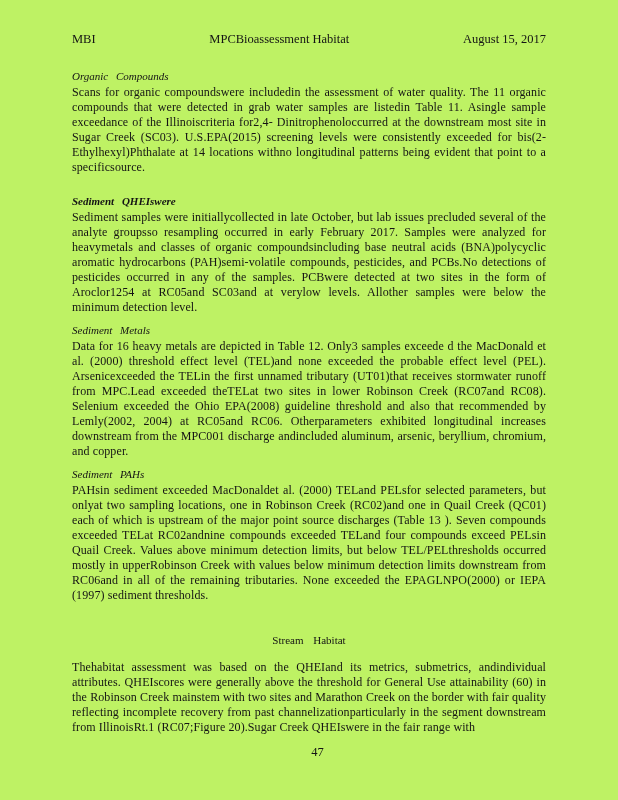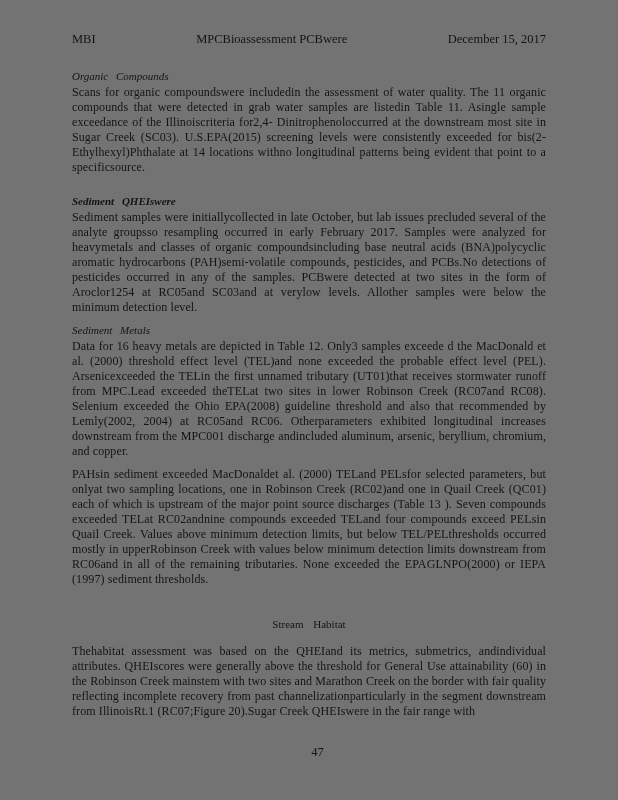--- a/index.html
+++ b/index.html
@@ -8,21 +8,21 @@
     background: #fcfcfa;
     font-family: "Liberation Serif", serif;
     color: #141414;
     overflow: hidden;
   }
   .page {
     box-sizing: border-box;
     width: 618px; height: 800px;
     padding: 32px 72px 20px 72px;
     position: relative;
-    background: #737373;
+    background: #bef264;
   }
   .doc-header {
     display: flex;
     justify-content: space-between;
     align-items: baseline;
     font-size: 12.5px;
     margin-bottom: 12px;
   }
   .doc-header span { white-space: nowrap; }
   .section { margin-top: 19px; }
@@ -58,40 +58,41 @@
     padding-left: 17px;
   }
 </style>
 </head>
 <body>
 
 <div class="page">
 
   <div class="doc-header">
     <span>MBI</span>
-    <span>MPCBioassessment PCBwere</span>
-    <span>December 15, 2017</span>
+    <span>MPCBioassessment Habitat</span>
+    <span>August 15, 2017</span>
   </div>
 
   <div class="section first">
     <div class="section-heading">Organic Compounds</div>
     <div class="para">Scans for organic compoundswere includedin the assessment of water quality. The 11 organic compounds that were detected in grab water samples are listedin Table 11. Asingle sample exceedance of the Illinoiscriteria for2,4- Dinitrophenoloccurred at the downstream most site in Sugar Creek (SC03). U.S.EPA(2015) screening levels were consistently exceeded for bis(2-Ethylhexyl)Phthalate at 14 locations withno longitudinal patterns being evident that point to a specificsource.</div>
   </div>
 
   <div class="section">
     <div class="section-heading bold">Sediment QHEIswere</div>
     <div class="para">Sediment samples were initiallycollected in late October, but lab issues precluded several of the analyte groupsso resampling occurred in early February 2017. Samples were analyzed for heavymetals and classes of organic compoundsincluding base neutral acids (BNA)polycyclic aromatic hydrocarbons (PAH)semi-volatile compounds, pesticides, and PCBs.No detections of pesticides occurred in any of the samples. PCBwere detected at two sites in the form of Aroclor1254 at RC05and SC03and at verylow levels. Allother samples were below the minimum detection level.</div>
   </div>
 
   <div class="section wide-gap">
     <div class="section-heading">Sediment Metals</div>
     <div class="para">Data for 16 heavy metals are depicted in Table 12. Only3 samples exceede d the MacDonald et al. (2000) threshold effect level (TEL)and none exceeded the probable effect level (PEL). Arsenicexceeded the TELin the first unnamed tributary (UT01)that receives stormwater runoff from MPC.Lead exceeded theTELat two sites in lower Robinson Creek (RC07and RC08). Selenium exceeded the Ohio EPA(2008) guideline threshold and also that recommended by Lemly(2002, 2004) at RC05and RC06. Otherparameters exhibited longitudinal increases downstream from the MPC001 discharge andincluded aluminum, arsenic, beryllium, chromium, and copper.</div>
   </div>
 
   <div class="section wide-gap">
+    <div class="section-heading">Sediment PAHs</div>
     <div class="para">PAHsin sediment exceeded MacDonaldet al. (2000) TELand PELsfor selected parameters, but onlyat two sampling locations, one in Robinson Creek (RC02)and one in Quail Creek (QC01) each of which is upstream of the major point source discharges (Table 13 ). Seven compounds exceeded TELat RC02andnine compounds exceeded TELand four compounds exceed PELsin Quail Creek. Values above minimum detection limits, but below TEL/PELthresholds occurred mostly in upperRobinson Creek with values below minimum detection limits downstream from RC06and in all of the remaining tributaries. None exceeded the EPAGLNPO(2000) or IEPA (1997) sediment thresholds.</div>
   </div>
 
   <div class="section habitat">
     <div class="section-heading center">Stream Habitat</div>
     <div class="para">Thehabitat assessment was based on the QHEIand its metrics, submetrics, andindividual attributes. QHEIscores were generally above the threshold for General Use attainability (60) in the Robinson Creek mainstem with two sites and Marathon Creek on the border with fair quality reflecting incomplete recovery from past channelizationparticularly in the segment downstream from IllinoisRt.1 (RC07;Figure 20).Sugar Creek QHEIswere in the fair range with</div>
   </div>
 
   <div class="page-number">47</div>
 

